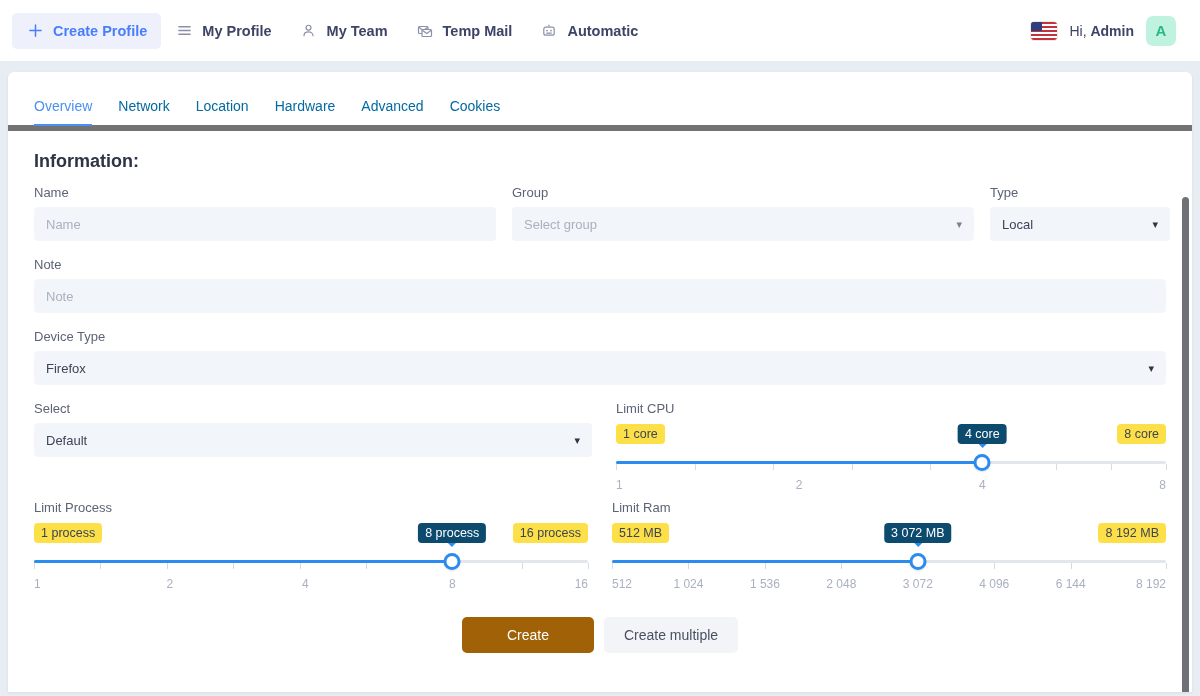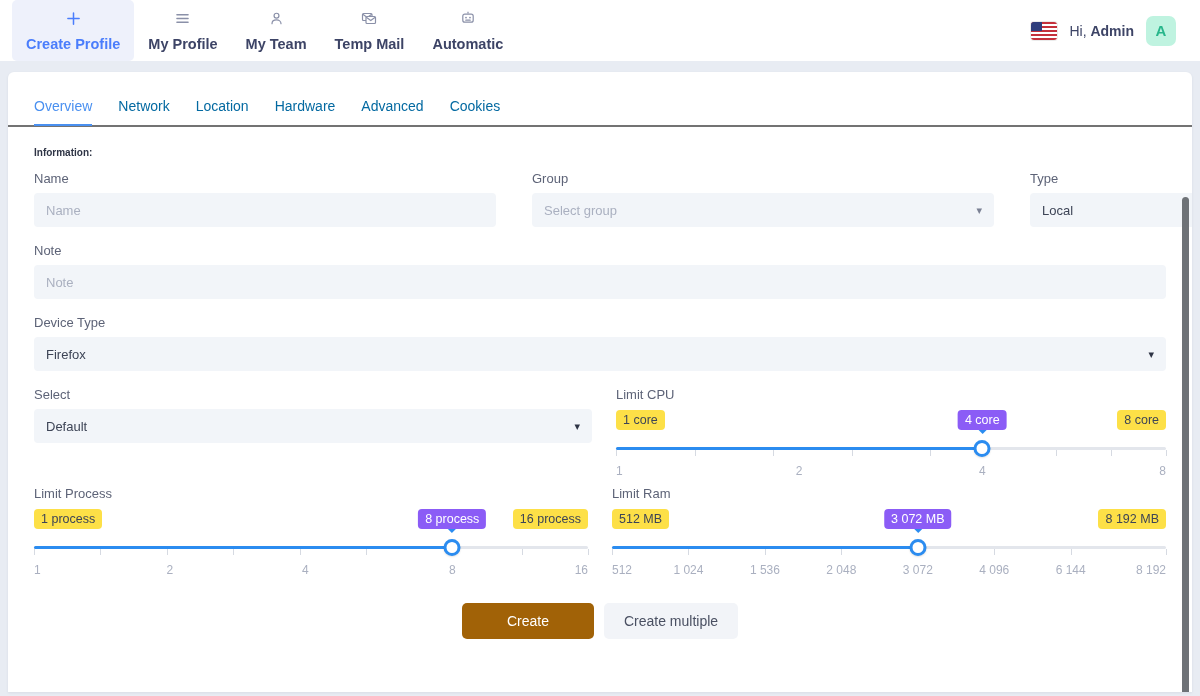--- a/index.html
+++ b/index.html
@@ -18,21 +18,21 @@
     padding: 0 16px 0 12px;
     position: relative;
   }
   .nav-left { display: flex; align-items: center; gap: 0px; }
   .nav-item {
     display: flex; align-items: center; gap: 9px;
     padding: 9px 14px;
     font-size: 14.5px; font-weight: bold;
     color: #3d4466;
     border-radius: 5px;
-    cursor: pointer; white-space: nowrap; flex-direction: column;
+    cursor: pointer; white-space: nowrap;
   }
   .nav-item.active { color: #4a7dfc; background: #eef1fb; }
   .nav-icon { display: inline-flex; align-items: center; justify-content: center; width: 18px; height: 18px; color: #8a90a8; flex: none; }
   .nav-item.active .nav-icon { color: #4a7dfc; }
 
   .nav-right { margin-left: auto; display: flex; align-items: center; gap: 12px; padding-right: 8px; }
   .flag {
     width: 26px; height: 18px; border-radius: 3px; overflow: hidden;
     box-shadow: 0 0 0 1px rgba(0,0,0,.08);
     position: relative; flex: none;
@@ -54,40 +54,40 @@
     position: absolute; left: 8px; top: 72px;
     width: 1184px; height: 620px;
     background: #ffffff;
     border-radius: 6px 6px 0 0;
     box-shadow: 0 1px 3px rgba(40,50,80,.08);
     overflow: hidden;
   }
 
   .tabs {
     display: flex; gap: 0; padding: 0 26px;
-    border-bottom: 2px solid #737373;
+    border-bottom: 6px solid #737373;
     margin-top: 26px;
   }
   .tab {
     font-size: 14px; color: #0369a1;
     padding: 0 0 11px 0; margin-right: 26px;
     cursor: pointer; position: relative;
   }
   .tab.active { color: #4a90f0; }
   .tab.active::after {
     content: ""; position: absolute; left: 0; right: 0; bottom: -1px;
     height: 2px; background: #4a90f0;
   }
 
   .body { padding: 20px 26px 0 26px; }
 
-  .section-title { font-size: 10px; font-weight: bold; color: #2e3445; margin-bottom: 13px; }
+  .section-title { font-size: 18px; font-weight: bold; color: #2e3445; margin-bottom: 13px; }
   .label { font-size: 13px; color: #5d6377; margin-bottom: 7px; }
 
-  .row { display: flex; gap: 36px; }
+  .row { display: flex; gap: 16px; }
   .field { margin-bottom: 16px; }
 
   .input, .select {
     height: 34px; width: 100%;
     background: #f2f5f9;
     border: none; border-radius: 4px;
     font-size: 13px; color: #3d4456;
     padding: 0 12px;
     display: flex; align-items: center;
     font-family: "Liberation Sans", sans-serif;
@@ -113,21 +113,21 @@
   .pill-row { position: relative; height: 22px; }
   .pill {
     position: absolute; top: 0;
     background: #fde047; color: #3d4456;
     font-size: 12.5px; border-radius: 4px;
     padding: 3px 7px; white-space: nowrap;
   }
   .pill.min { left: 0; }
   .pill.max { right: 0; }
   .pill.cur {
-    background: #8b5cf6; color: #ffffff;
+    background: #0c4a6e; color: #ffffff;
     transform: translateX(-50%);
     padding: 3px 7px; border-radius: 4px;
   }
   .pill.cur::after {
     content: ""; position: absolute; left: 50%; bottom: -4px;
     transform: translateX(-50%);
     border-left: 4px solid transparent; border-right: 4px solid transparent;
     border-top: 4px solid #2b8cf0;
   }
 

